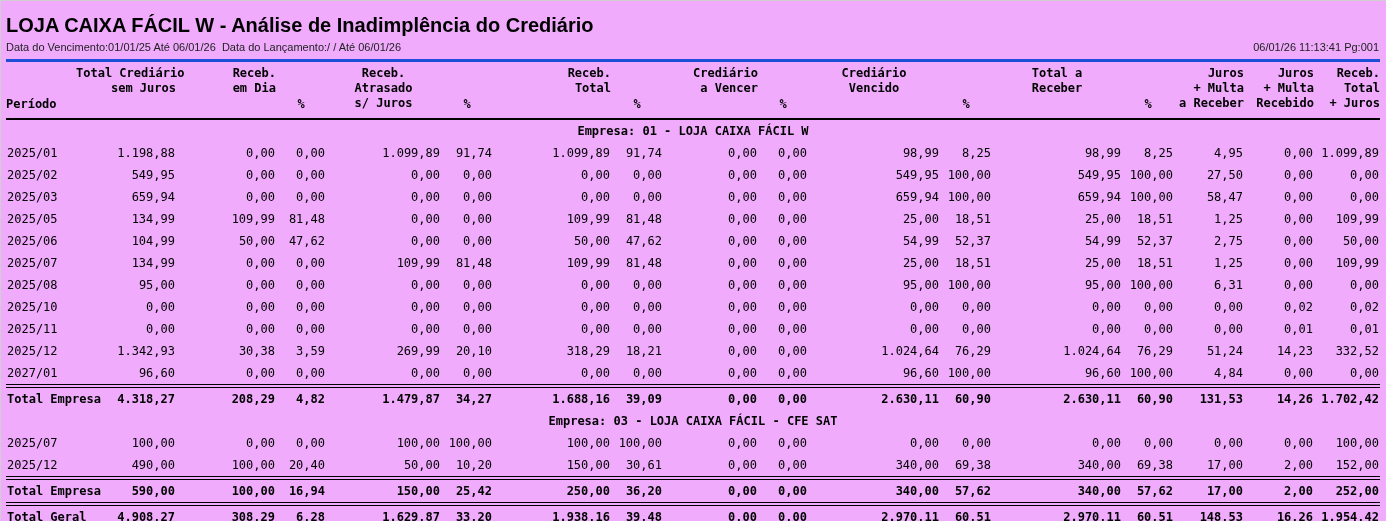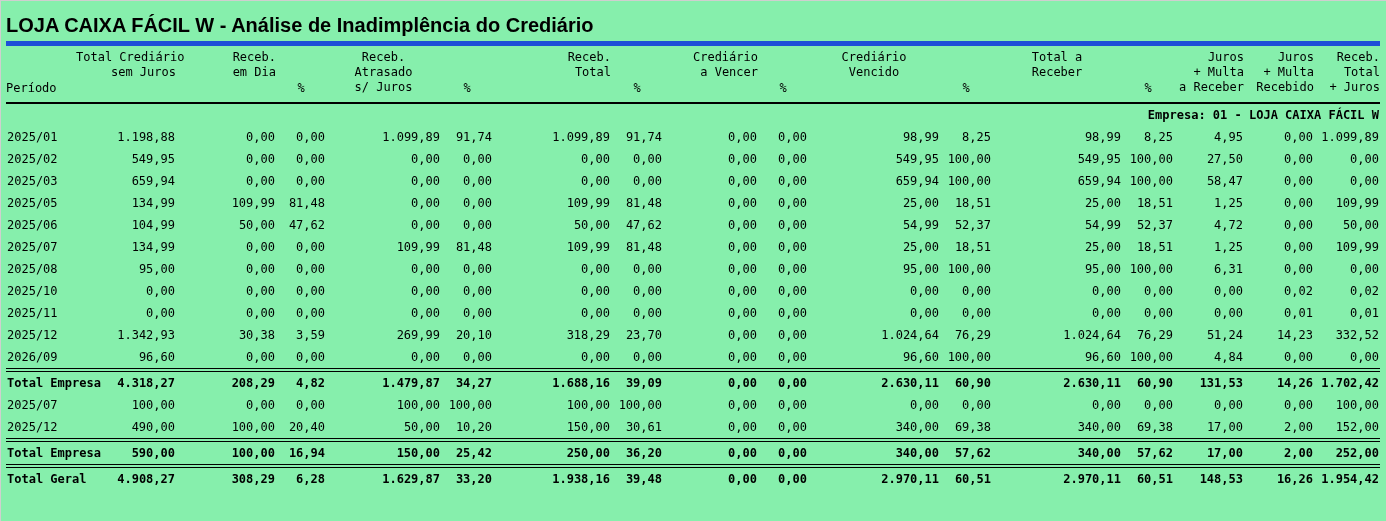--- a/index.html
+++ b/index.html
@@ -3,21 +3,21 @@
 <meta charset="utf-8">
 <style>
   html,body{margin:0;padding:0;background:#fff;}
   body{width:1386px;height:521px;overflow:hidden;}
   .page{
     box-sizing:border-box;
     width:1386px;height:521px;
     border-left:1px solid #cfcfcf;
     border-top:1px solid #cfcfcf;
     padding:12px 5px 0 5px;
-    background:#86efac;
+    background:#f0abfc;
     color:#000;
     font-family:"DejaVu Sans Mono", monospace;
   }
   .report-title{
     font-family:"Liberation Sans", sans-serif;
     font-weight:bold;
     font-size:20px;
     line-height:24px;
     margin:0 0 4px 0;
     color:#000;
@@ -32,52 +32,56 @@
     margin:0 2px 5px 0;
     white-space:pre;
   }
   table.report{
     border-collapse:collapse;
     table-layout:fixed;
     width:1374px;
     font-size:12px;
   }
   thead th{
-    font-weight:normal;
+    font-weight:bold;
     white-space:pre;
     vertical-align:top;
     line-height:15px;
     padding:4px 0 6px 0;
-    border-top:5px solid #1d4ed8;
+    border-top:3px solid #1d4ed8;
     border-bottom:2px solid #000;
     overflow:visible;
   }
   thead th.one{ padding-top:35px; }
   tbody td{
     line-height:20px;
     white-space:pre;
     overflow:visible;
   }
   td.num{ text-align:right; }
   td.per{ text-align:left; }
   tr.section td{
     font-weight:bold;
-    text-align:right;
+    text-align:center;
     line-height:20px;
   }
   tr.total td{
     font-weight:bold;
     border-top:4px double #000;
   }
 </style>
 </head>
 <body>
 
 <div class="page">
   <h1 class="report-title">LOJA CAIXA FÁCIL W - Análise de Inadimplência do Crediário</h1>
+  <div class="subline">
+    <span>Data do Vencimento:01/01/25 Até 06/01/26  Data do Lançamento:/ / Até 06/01/26</span>
+    <span>06/01/26 11:13:41 Pg:001</span>
+  </div>
   <table class="report">
     <colgroup>
       <col style="width:70px">
         <col style="width:100px">
         <col style="width:100px">
         <col style="width:50px">
       <col style="width:115px">
         <col style="width:52px">
         <col style="width:118px">
         <col style="width:52px">
@@ -214,21 +218,21 @@
           <td class="num">0,00</td>
           <td class="num">0,00</td>
           <td class="num">50,00</td>
           <td class="num">47,62</td>
           <td class="num">0,00</td>
           <td class="num">0,00</td>
           <td class="num">54,99</td>
           <td class="num">52,37</td>
           <td class="num">54,99</td>
           <td class="num">52,37</td>
-          <td class="num">4,72</td>
+          <td class="num">2,75</td>
           <td class="num">0,00</td>
           <td class="num">50,00</td>
         </tr>
         <tr class="data">
           <td class="per">2025/07</td>
           <td class="num">134,99</td>
           <td class="num">0,00</td>
           <td class="num">0,00</td>
           <td class="num">109,99</td>
           <td class="num">81,48</td>
@@ -302,33 +306,33 @@
           <td class="num">0,01</td>
         </tr>
         <tr class="data">
           <td class="per">2025/12</td>
           <td class="num">1.342,93</td>
           <td class="num">30,38</td>
           <td class="num">3,59</td>
           <td class="num">269,99</td>
           <td class="num">20,10</td>
           <td class="num">318,29</td>
-          <td class="num">23,70</td>
+          <td class="num">18,21</td>
           <td class="num">0,00</td>
           <td class="num">0,00</td>
           <td class="num">1.024,64</td>
           <td class="num">76,29</td>
           <td class="num">1.024,64</td>
           <td class="num">76,29</td>
           <td class="num">51,24</td>
           <td class="num">14,23</td>
           <td class="num">332,52</td>
         </tr>
         <tr class="data">
-          <td class="per">2026/09</td>
+          <td class="per">2027/01</td>
           <td class="num">96,60</td>
           <td class="num">0,00</td>
           <td class="num">0,00</td>
           <td class="num">0,00</td>
           <td class="num">0,00</td>
           <td class="num">0,00</td>
           <td class="num">0,00</td>
           <td class="num">0,00</td>
           <td class="num">0,00</td>
           <td class="num">96,60</td>
@@ -351,20 +355,23 @@
           <td class="num">0,00</td>
           <td class="num">0,00</td>
           <td class="num">2.630,11</td>
           <td class="num">60,90</td>
           <td class="num">2.630,11</td>
           <td class="num">60,90</td>
           <td class="num">131,53</td>
           <td class="num">14,26</td>
           <td class="num">1.702,42</td>
         </tr>
+        <tr class="section">
+          <td colspan="17">Empresa: 03 - LOJA CAIXA FÁCIL - CFE SAT</td>
+        </tr>
         <tr class="data">
           <td class="per">2025/07</td>
           <td class="num">100,00</td>
           <td class="num">0,00</td>
           <td class="num">0,00</td>
           <td class="num">100,00</td>
           <td class="num">100,00</td>
           <td class="num">100,00</td>
           <td class="num">100,00</td>
           <td class="num">0,00</td>

